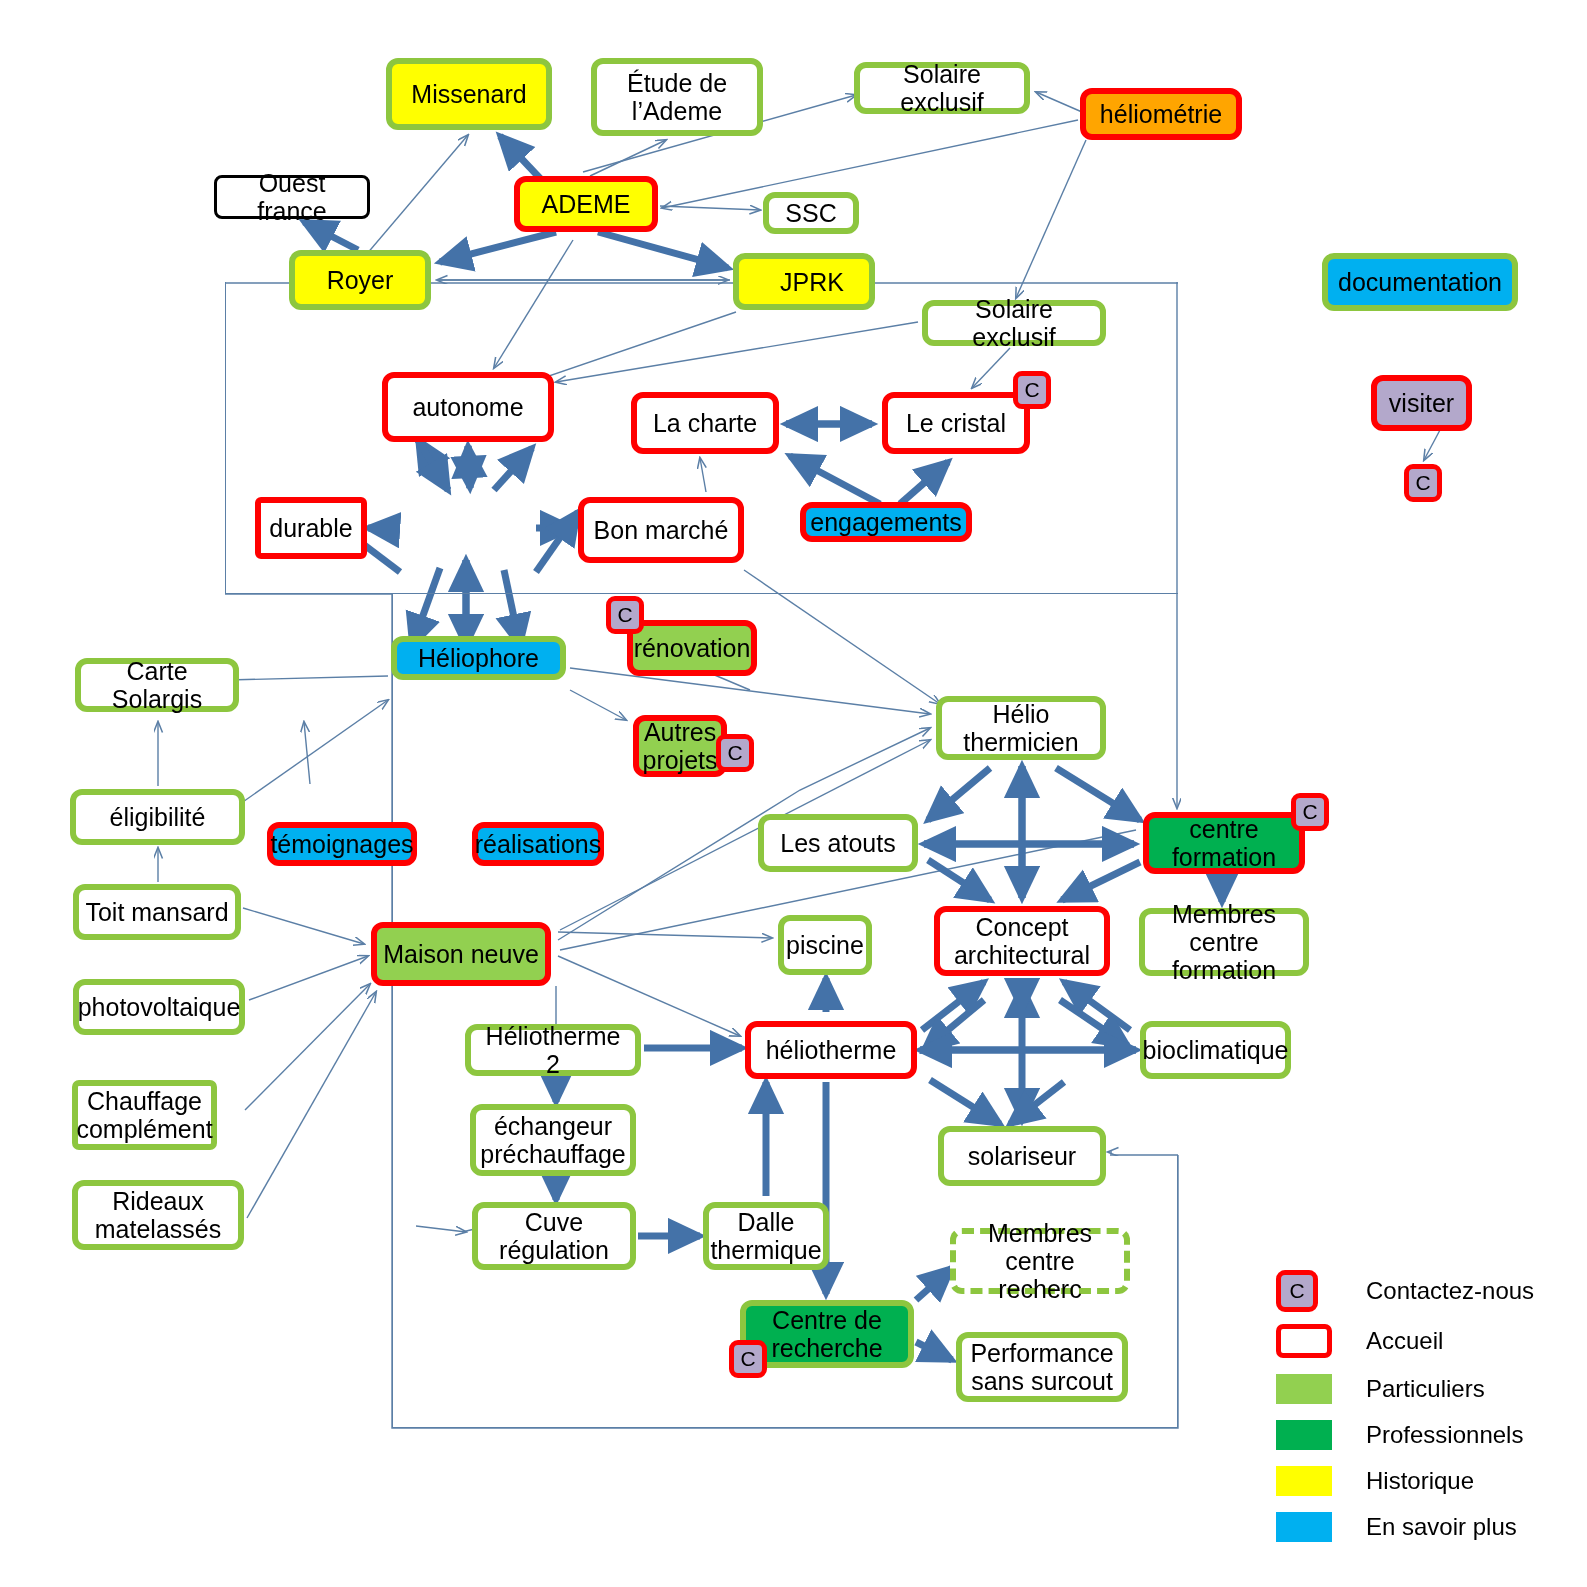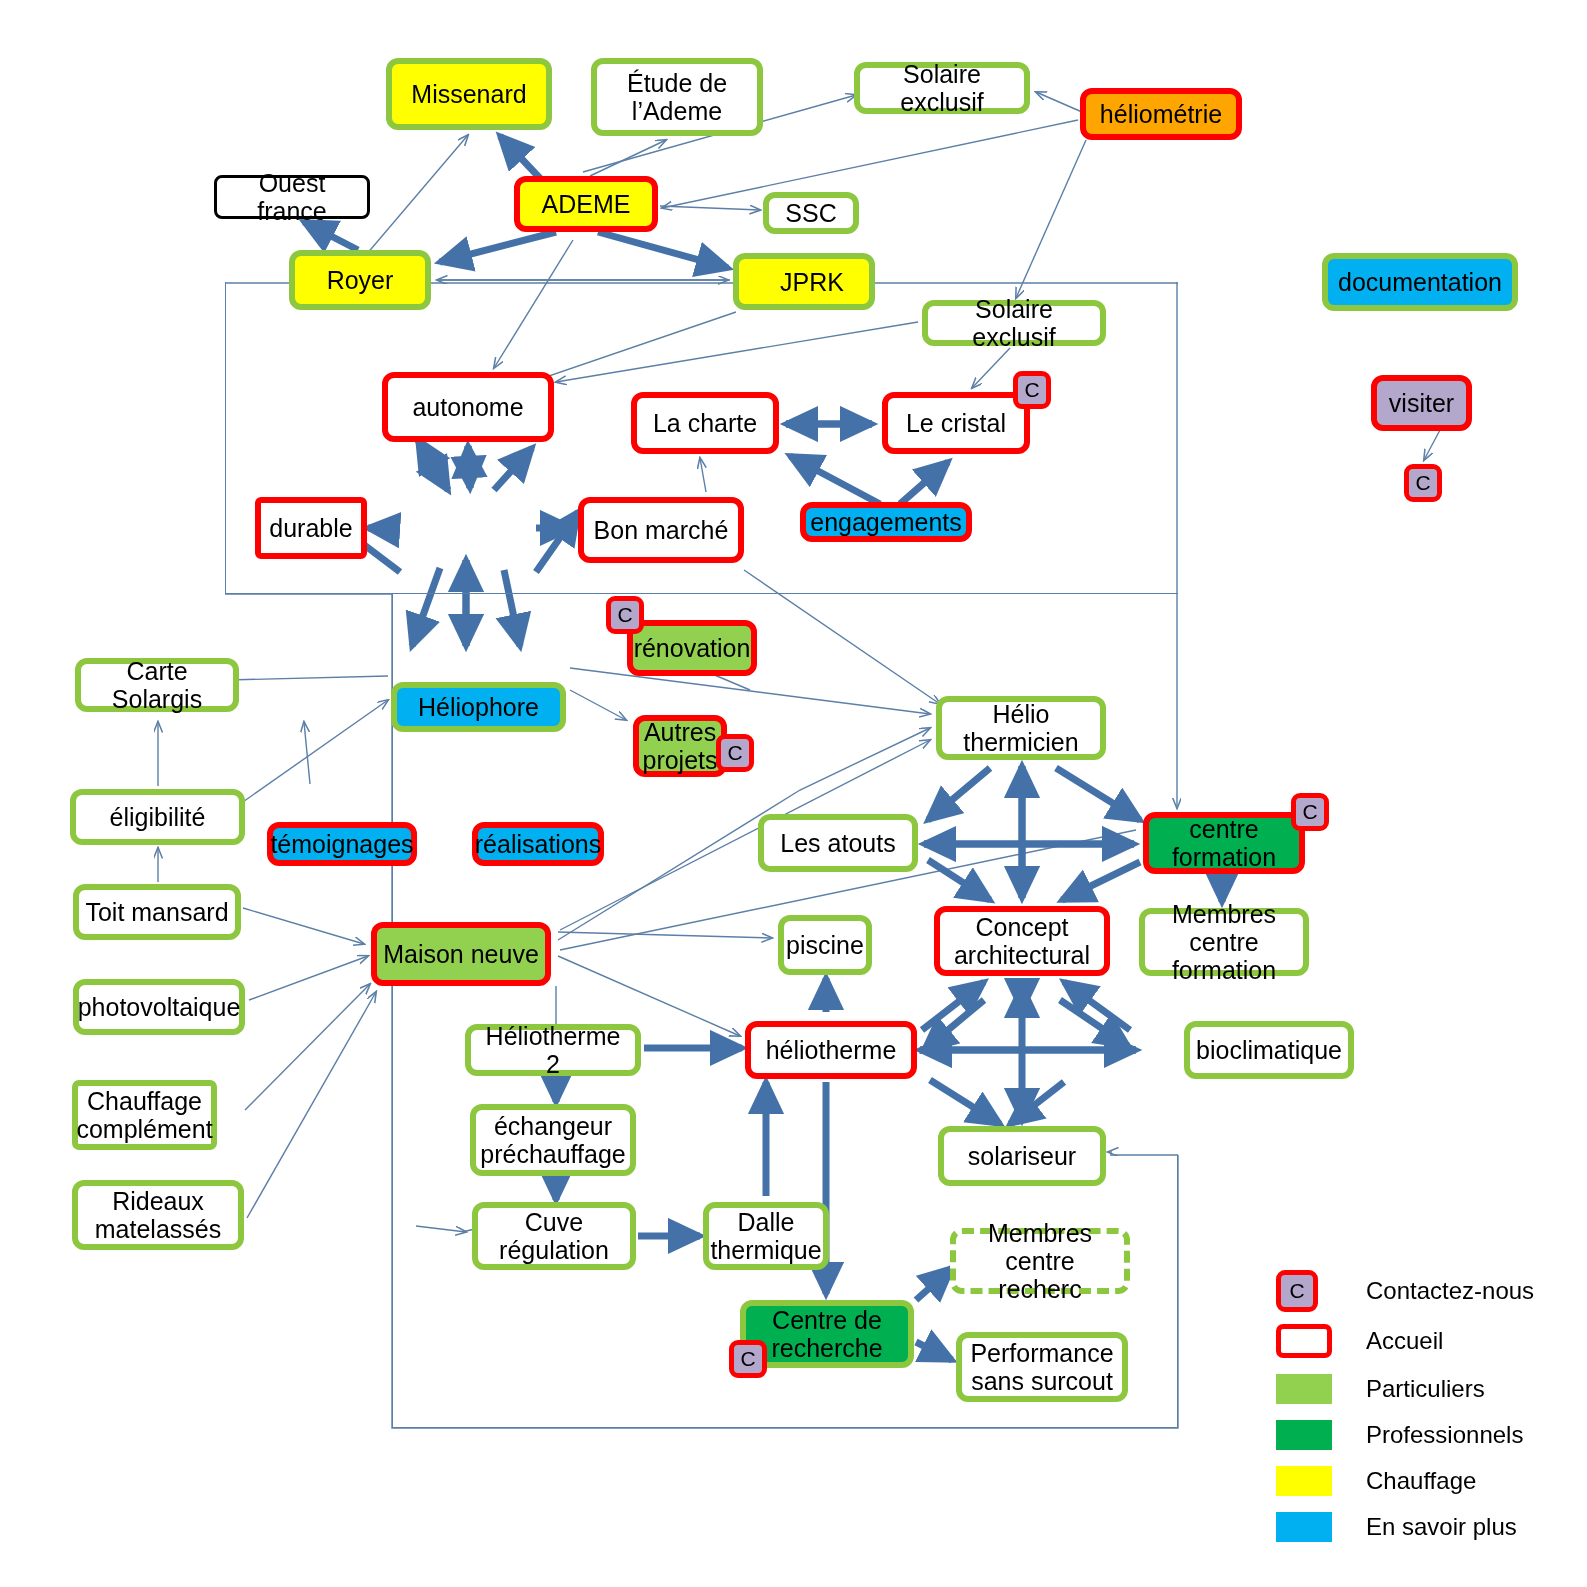--- a/index.html
+++ b/index.html
@@ -168,38 +168,38 @@
       <div class="node b-green f-white" style="left: 922px; top: 300px; width: 184px; height: 46px;">Solaire exclusif</div>
       <div class="node b-green f-cyan" style="left: 1322px; top: 253px; width: 196px; height: 58px;">documentation</div>
       <div class="node b-red f-purple" style="left: 1371px; top: 375px; width: 101px; height: 56px;">visiter</div>
       <div class="node b-red f-white" style="left: 382px; top: 372px; width: 172px; height: 70px;">autonome</div>
       <div class="node b-red f-white" style="left: 631px; top: 392px; width: 148px; height: 62px;">La charte</div>
       <div class="node b-red f-white" style="left: 882px; top: 392px; width: 148px; height: 62px;">Le cristal</div>
       <div class="node b-red f-white" style="left: 255px; top: 497px; width: 112px; height: 62px; border-radius: 6px;">durable</div>
       <div class="node b-red f-white" style="left: 578px; top: 497px; width: 166px; height: 66px;">Bon marché</div>
       <div class="node b-red f-cyan" style="left: 800px; top: 502px; width: 172px; height: 40px;">engagements</div>
       <div class="node b-red f-lgreen" style="left: 627px; top: 620px; width: 130px; height: 56px;">rénovation</div>
-      <div class="node b-green f-cyan" style="left: 391px; top: 682px; width: 175px; height: 50px;">Héliophore</div>
+      <div class="node b-green f-cyan" style="left: 391px; top: 636px; width: 175px; height: 44px;">Héliophore</div>
       <div class="node b-green f-white" style="left: 75px; top: 658px; width: 164px; height: 54px;">Carte Solargis</div>
       <div class="node b-red f-lgreen" style="left: 633px; top: 715px; width: 94px; height: 62px;">Autres projets</div>
       <div class="node b-green f-white" style="left: 936px; top: 696px; width: 170px; height: 64px;">Hélio thermicien</div>
       <div class="node b-green f-white" style="left: 70px; top: 789px; width: 175px; height: 56px;">éligibilité</div>
       <div class="node b-red f-cyan" style="left: 267px; top: 822px; width: 150px; height: 44px;">témoignages</div>
       <div class="node b-red f-cyan" style="left: 472px; top: 822px; width: 132px; height: 44px;">réalisations</div>
       <div class="node b-green f-white" style="left: 758px; top: 814px; width: 160px; height: 58px;">Les atouts</div>
       <div class="node b-red f-dgreen" style="left: 1143px; top: 812px; width: 162px; height: 62px;">centre formation</div>
       <div class="node b-green f-white" style="left: 73px; top: 884px; width: 168px; height: 56px;">Toit mansard</div>
       <div class="node b-red f-lgreen" style="left: 371px; top: 922px; width: 180px; height: 64px;">Maison neuve</div>
       <div class="node b-green f-white" style="left: 778px; top: 915px; width: 94px; height: 60px;">piscine</div>
       <div class="node b-red f-white" style="left: 934px; top: 906px; width: 176px; height: 70px;">Concept architectural</div>
       <div class="node b-green f-white" style="left: 1139px; top: 908px; width: 170px; height: 68px;">Membres centre formation</div>
       <div class="node b-green f-white" style="left: 73px; top: 979px; width: 172px; height: 56px;">photovoltaique</div>
       <div class="node b-green f-white" style="left: 465px; top: 1024px; width: 176px; height: 52px;">Héliotherme 2</div>
       <div class="node b-red f-white" style="left: 745px; top: 1021px; width: 172px; height: 58px;">héliotherme</div>
-      <div class="node b-green f-white" style="left: 1184px; top: 1021px; width: 170px; height: 58px;">bioclimatique</div>
+      <div class="node b-green f-white" style="left: 1140px; top: 1021px; width: 151px; height: 58px;">bioclimatique</div>
       <div class="node b-green f-white" style="left: 72px; top: 1080px; width: 145px; height: 70px; border-radius: 7px;">Chauffage complément</div>
       <div class="node b-green f-white" style="left: 470px; top: 1104px; width: 166px; height: 72px;">échangeur préchauffage</div>
       <div class="node b-green f-white" style="left: 938px; top: 1126px; width: 168px; height: 60px;">solariseur</div>
       <div class="node b-green f-white" style="left: 72px; top: 1180px; width: 172px; height: 70px;">Rideaux matelassés</div>
       <div class="node b-green f-white" style="left: 472px; top: 1202px; width: 164px; height: 68px;">Cuve régulation</div>
       <div class="node b-green f-white" style="left: 703px; top: 1202px; width: 126px; height: 68px;">Dalle thermique</div>
       <div class="node b-dashed f-white" style="left: 950px; top: 1228px; width: 180px; height: 66px;">Membres centre recherc</div>
       <div class="node b-green f-dgreen" style="left: 740px; top: 1300px; width: 174px; height: 68px;">Centre de recherche</div>
       <div class="node b-green f-white" style="left: 956px; top: 1332px; width: 172px; height: 70px;">Performance sans surcout</div>
     </div>
@@ -224,21 +224,21 @@
     <div class="lg-row" style="left:0;top:104px;">
       <div class="lg-sw" style="background:#92D050;"></div>
       <div class="lg-txt" style="margin-left:34px;">Particuliers</div>
     </div>
     <div class="lg-row" style="left:0;top:150px;">
       <div class="lg-sw" style="background:#00B050;"></div>
       <div class="lg-txt" style="margin-left:34px;">Professionnels</div>
     </div>
     <div class="lg-row" style="left:0;top:196px;">
       <div class="lg-sw" style="background:#FFFF00;"></div>
-      <div class="lg-txt" style="margin-left:34px;">Chauffage</div>
+      <div class="lg-txt" style="margin-left:34px;">Historique</div>
     </div>
     <div class="lg-row" style="left:0;top:242px;">
       <div class="lg-sw" style="background:#00B0F0;"></div>
       <div class="lg-txt" style="margin-left:34px;">En savoir plus</div>
     </div>
   </div>
 
 </div>
 
 </body></html>

